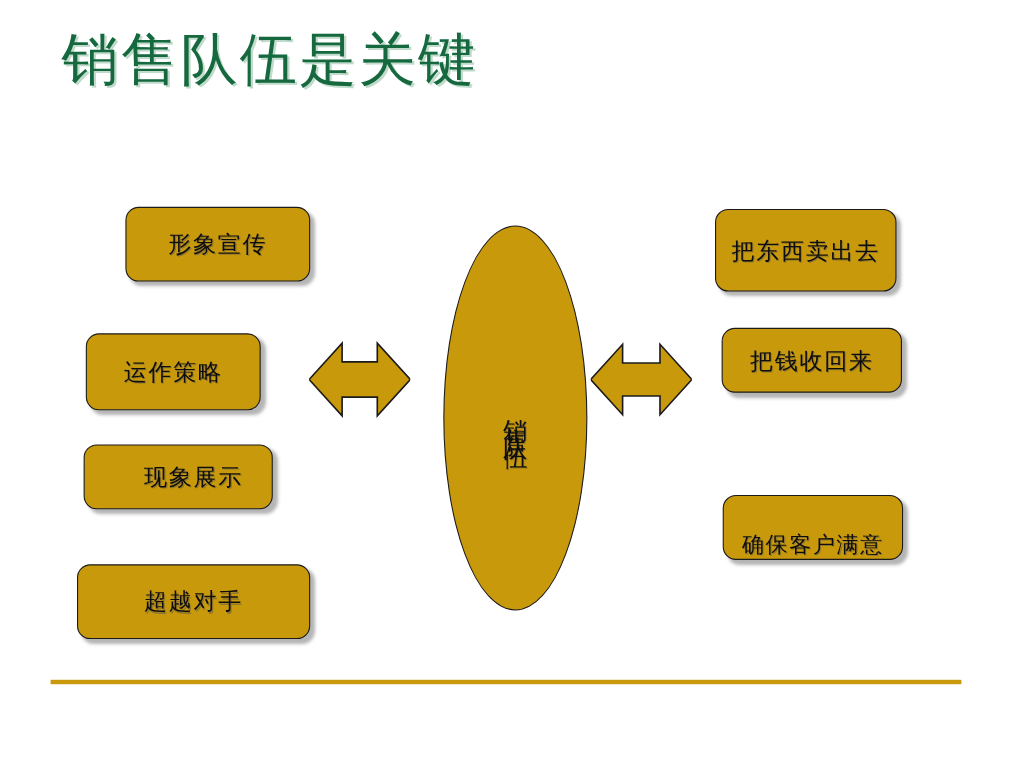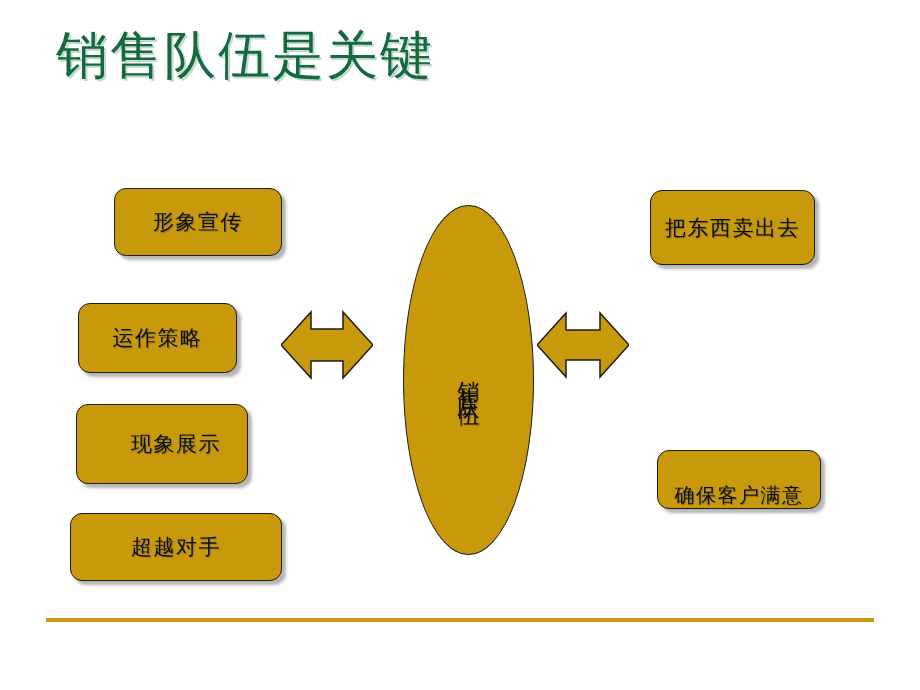--- a/index.html
+++ b/index.html
@@ -52,21 +52,21 @@
     text-shadow: 1px 1px 0 rgba(80, 80, 80, 0.45);
     user-select: none;
   }
   .node-box .node-label {
     white-space: nowrap;
   }
 
   
   #box-left-0 { left: 82px;  top: 188px; width: 168px; height: 68px; margin-left: 32px; }
   #box-left-1 { left: 78px;  top: 303px; width: 159px; height: 70px; }
-  #box-left-2 { left: 76px;  top: 404px; width: 172px; height: 80px; padding-left: 28px; }
+  #box-left-2 { left: 76px;  top: 404px; width: 172px; height: 59px; padding-left: 28px; }
   #box-left-3 { left: 70px;  top: 513px; width: 212px; height: 68px; }
 
   
   #box-right-0 { left: 650px; top: 190px; width: 165px; height: 75px; }
   #box-right-1 { left: 656px; top: 298px; width: 164px; height: 59px; }
   #box-right-2 { left: 657px; top: 450px; width: 164px; height: 59px; }
   #box-right-2 .node-label { font-size: 20px; margin-top: 32px; }
 
   
   #center-ellipse {
@@ -145,19 +145,22 @@
 
   <div class="arrow-double" id="arrow-right">
     <svg width="92" height="72" viewBox="0 0 92 72" xmlns="http://www.w3.org/2000/svg">
       <polygon points="0,36 29,4 29,21 63,21 63,4 92,36 63,68 63,51 29,51 29,68" fill="#c9990c" stroke="#1b1b1b" stroke-width="1.5"></polygon>
     </svg>
   </div>
 
   <div class="node-box" id="box-right-0">
     <span class="node-label">把东西卖出去</span>
   </div>
+  <div class="node-box" id="box-right-1">
+    <span class="node-label">把钱收回来</span>
+  </div>
   <div class="node-box" id="box-right-2">
     <span class="node-label">确保客户满意</span>
   </div>
 
   <div id="bottom-rule"></div>
 
 </div>
 
 </body></html>

